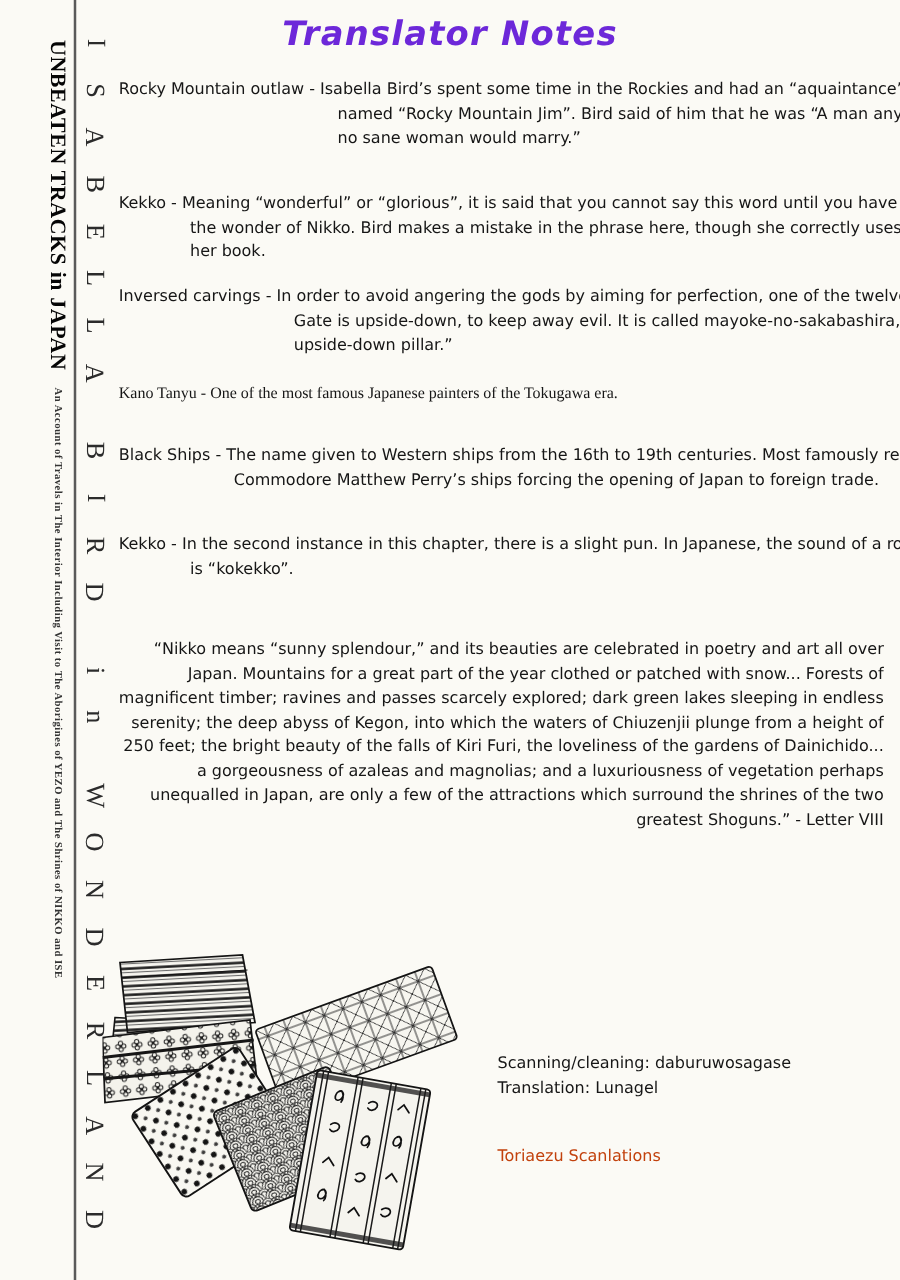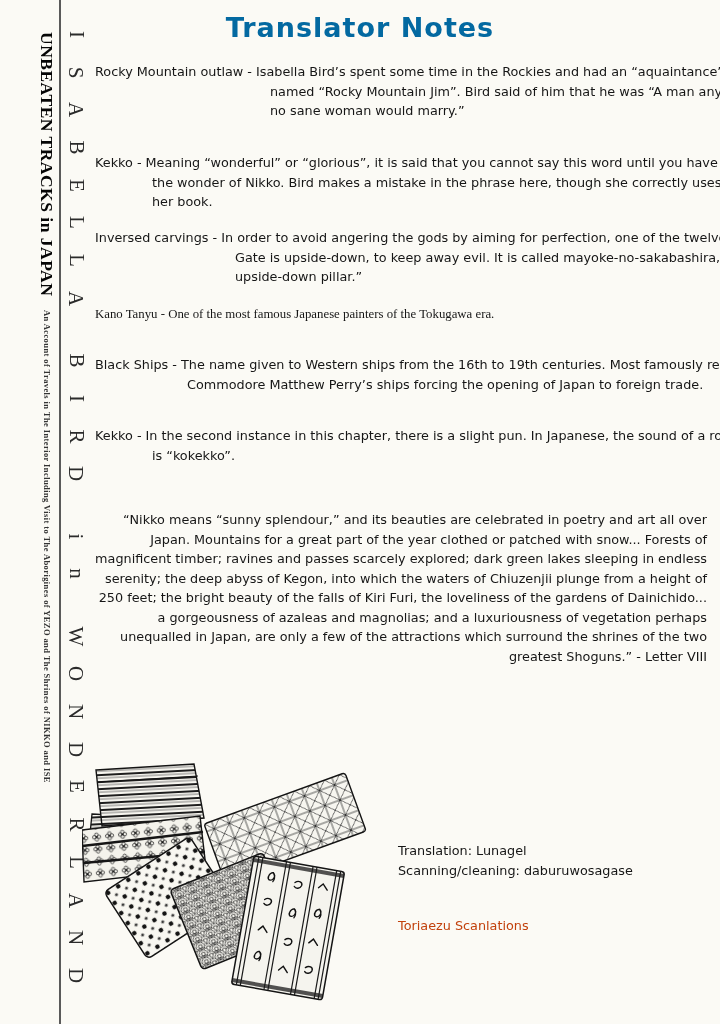--- a/index.html
+++ b/index.html
@@ -23,21 +23,21 @@
     display:flex;flex-direction:column;justify-content:space-between;align-items:center;
   }
   .vchar{
     font-family:"Liberation Serif",serif;font-size:21px;color:#2b2b2b;
     transform:rotate(90deg);line-height:1;height:21px;display:block;
   }
   .vspace{height:8px;}
   
   .page-title{
     position:absolute;left:0;right:0;top:12px;text-align:center;
-    font-size:27px;font-weight:bold;letter-spacing:1px;color:#0369a1;
+    font-size:27px;font-style:italic;font-weight:bold;letter-spacing:1px;color:#6d28d9;
   }
   .note,.quote,.credit{
     position:absolute;left:95px;width:616px;
     font-size:12.8px;line-height:19.5px;color:#161616;
   }
   .note-0{top:62px;padding-left:175px;text-indent:-175px;}
   .note-1{top:153px;padding-left:57px;text-indent:-57px;}
   .note-2{top:228px;padding-left:140px;text-indent:-140px;}
   .note-3{top:305px;font-family:Liberation Serif, serif;}
   .note-4{top:355px;padding-left:92px;text-indent:-92px;}
@@ -93,22 +93,22 @@
 <div class="note note-0">Rocky Mountain outlaw - Isabella Bird’s spent some time in the Rockies and had an “aquaintance” with a one-eyed outlaw named “Rocky Mountain Jim”. Bird said of him that he was “A man any woman might love but no sane woman would marry.”</div>
 <div class="note note-1">Kekko - Meaning “wonderful” or “glorious”, it is said that you cannot say this word until you have seen the wonder of Nikko. Bird makes a mistake in the phrase here, though she correctly uses it in her book.</div>
 <div class="note note-2">Inversed carvings - In order to avoid angering the gods by aiming for perfection, one of the twelve columns at Yomei Gate is upside-down, to keep away evil. It is called mayoke-no-sakabashira, the “evil-warding upside-down pillar.”</div>
 <div class="note note-3">Kano Tanyu - One of the most famous Japanese painters of the Tokugawa era.</div>
 <div class="note note-4">Black Ships - The name given to Western ships from the 16th to 19th centuries. Most famously refers to Commodore Matthew Perry’s ships forcing the opening of Japan to foreign trade.</div>
 <div class="note note-5">Kekko - In the second instance in this chapter, there is a slight pun. In Japanese, the sound of a rooster is “kokekko”.</div>
 
 <div class="quote"><span>“Nikko means “sunny splendour,” and its beauties are celebrated in poetry and art all over Japan. Mountains for a great part of the year clothed or patched with snow... Forests of magnificent timber; ravines and passes scarcely explored; dark green lakes sleeping in endless serenity; the deep abyss of Kegon, into which the waters of Chiuzenjii plunge from a height of 250 feet; the bright beauty of the falls of Kiri Furi, the loveliness of the gardens of Dainichido... a gorgeousness of azaleas and magnolias; and a luxuriousness of vegetation perhaps unequalled in Japan, are only a few of the attractions which surround the shrines of the two greatest Shoguns.”</span><span class="quote-attrib"> - Letter VIII</span></div>
 
 <div class="credits-block">
+  <span class="credit-line">Scanning/cleaning: daburuwosagase</span>
   <span class="credit-line">Translation: Lunagel</span>
-  <span class="credit-line">Scanning/cleaning: daburuwosagase</span>
 </div>
 <div class="group-name">Toriaezu Scanlations</div>
 
 <svg class="illus" viewBox="0 0 300 252" aria-hidden="true">
   <defs>
     <pattern id="p-stripe" width="8" height="7" patternUnits="userSpaceOnUse" patternTransform="rotate(-3)">
       <rect width="8" height="7" fill="#f7f6f0"></rect>
       <rect y="1" width="8" height="2" fill="#1d1d1d"></rect>
       <rect y="4.6" width="8" height="0.9" fill="#6d6d6d"></rect>
     </pattern>

